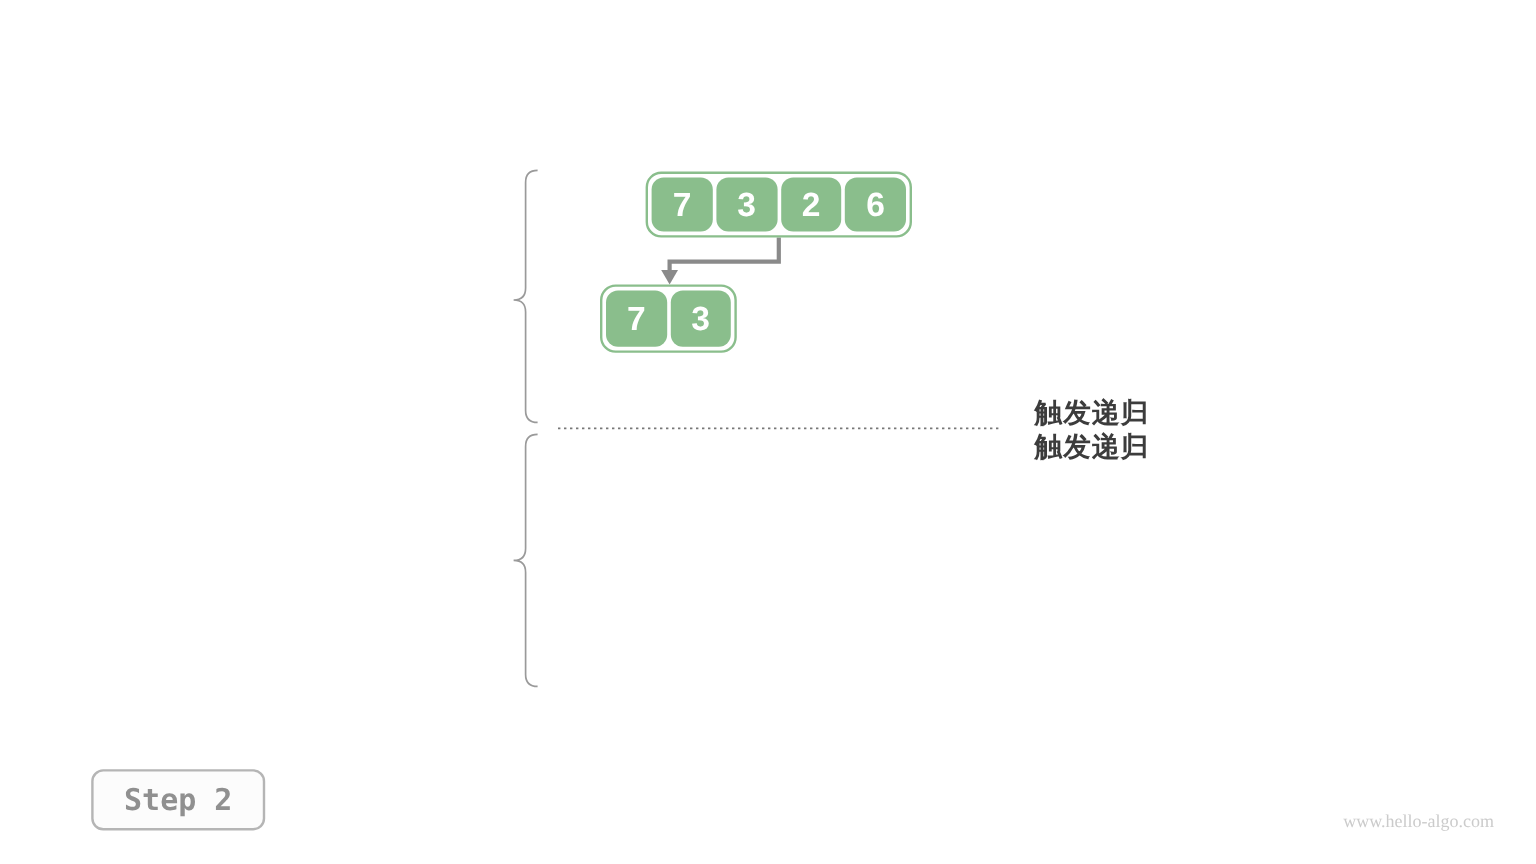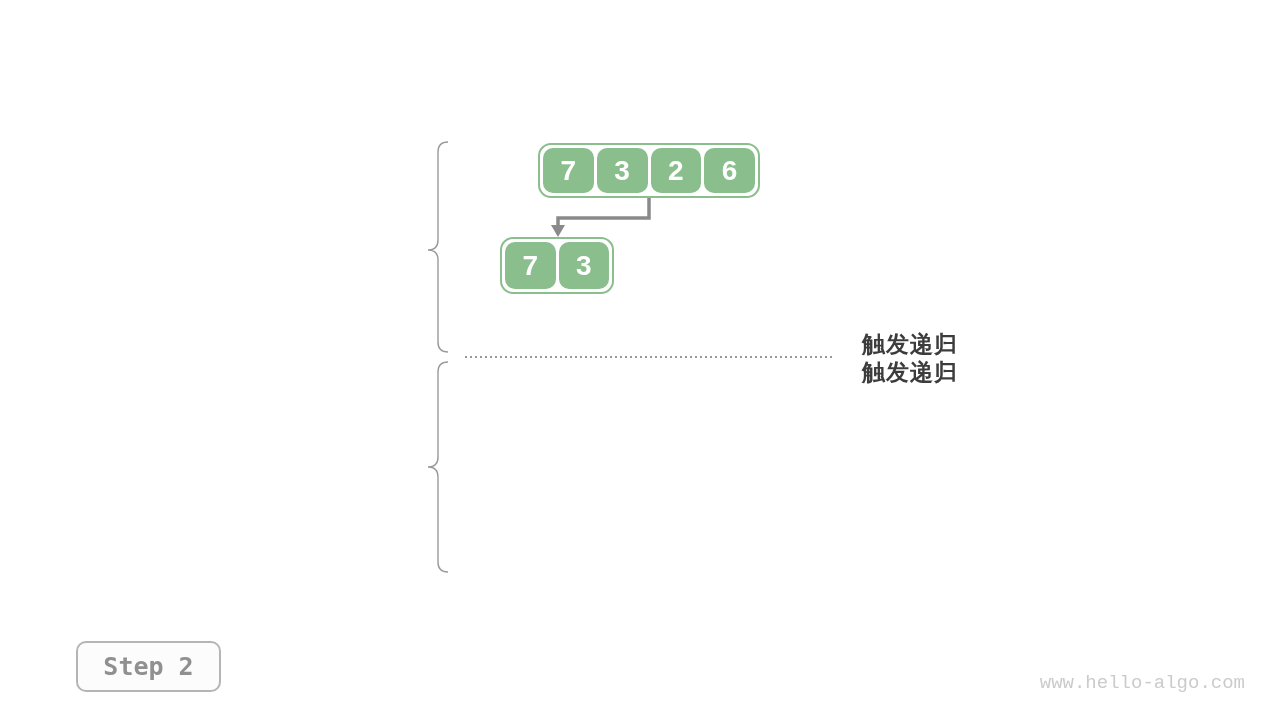--- a/index.html
+++ b/index.html
@@ -101,22 +101,22 @@
     font-size: 25px;
     font-weight: bold;
     color: #909090;
     margin-left: 40px;
   }
   
   .watermark {
     position: absolute;
     right: 35px;
     bottom: 26px;
-    font-family: Liberation Mono, monospace;
-    font-size: 19px;
+    font-family: Liberation Serif, serif;
+    font-size: 15px;
     color: #cbcbcb;
   }
 </style>
 </head>
 <body>
 
 <div class="canvas">
 
   <svg class="overlay" viewBox="0 0 1280 720">
 

